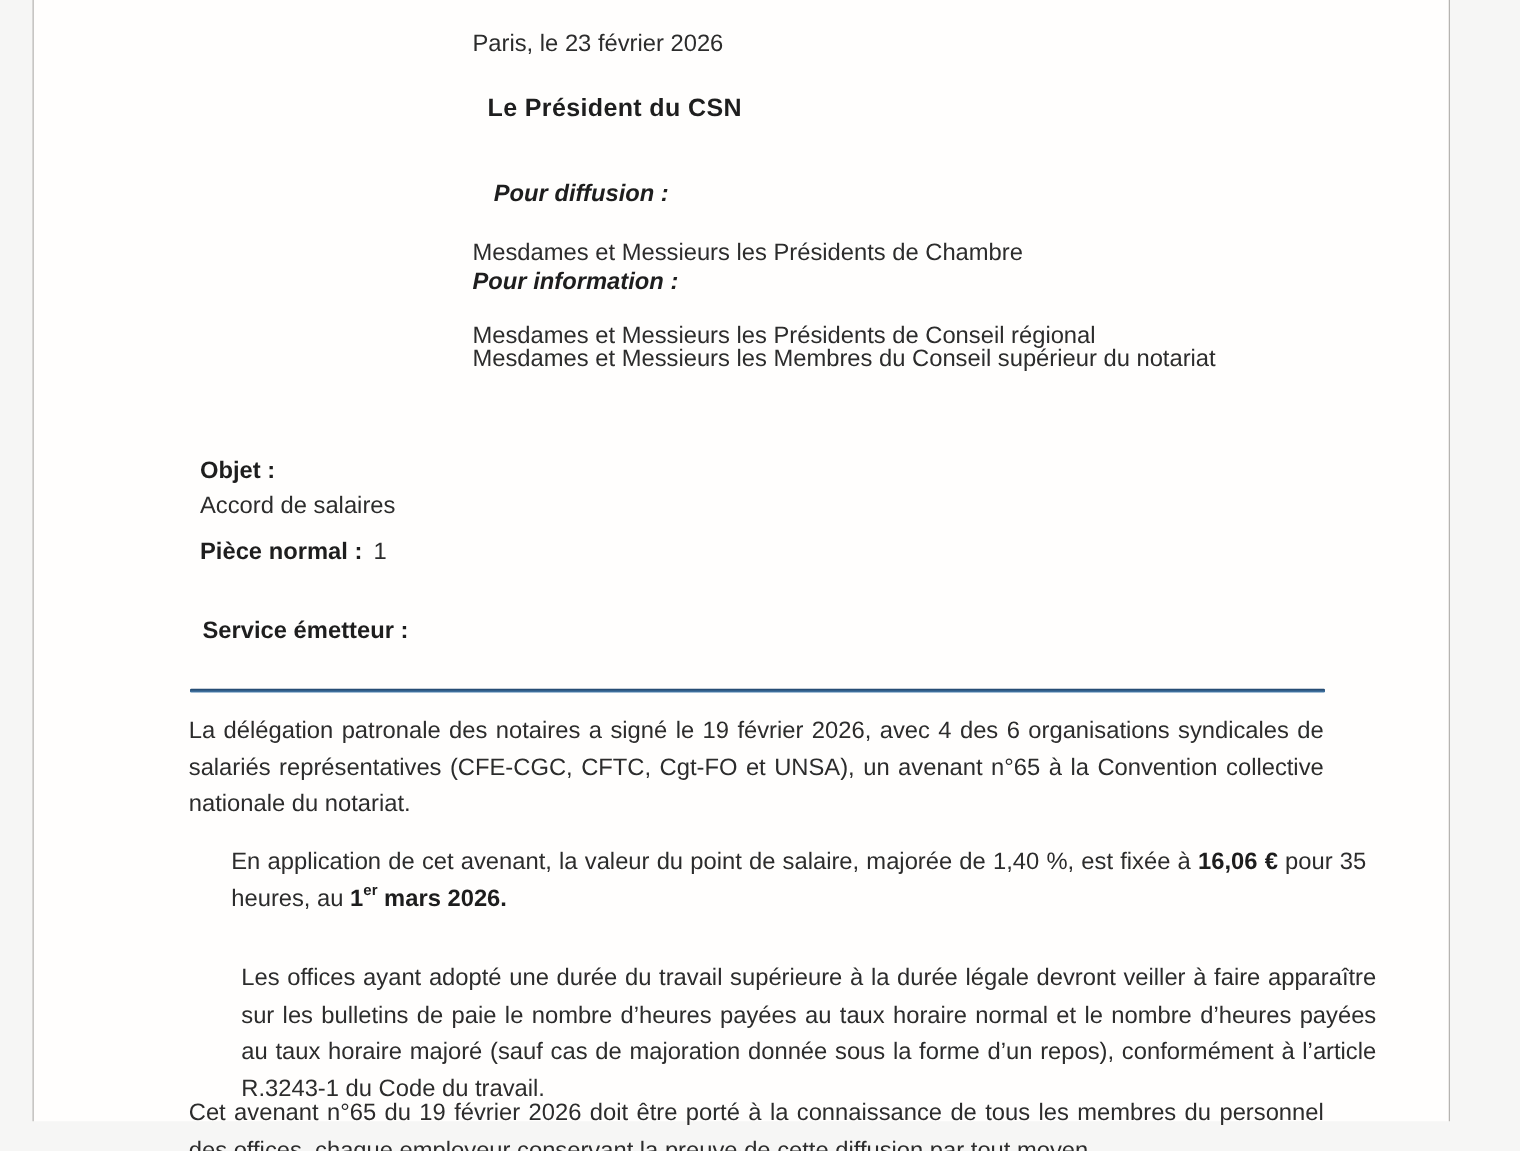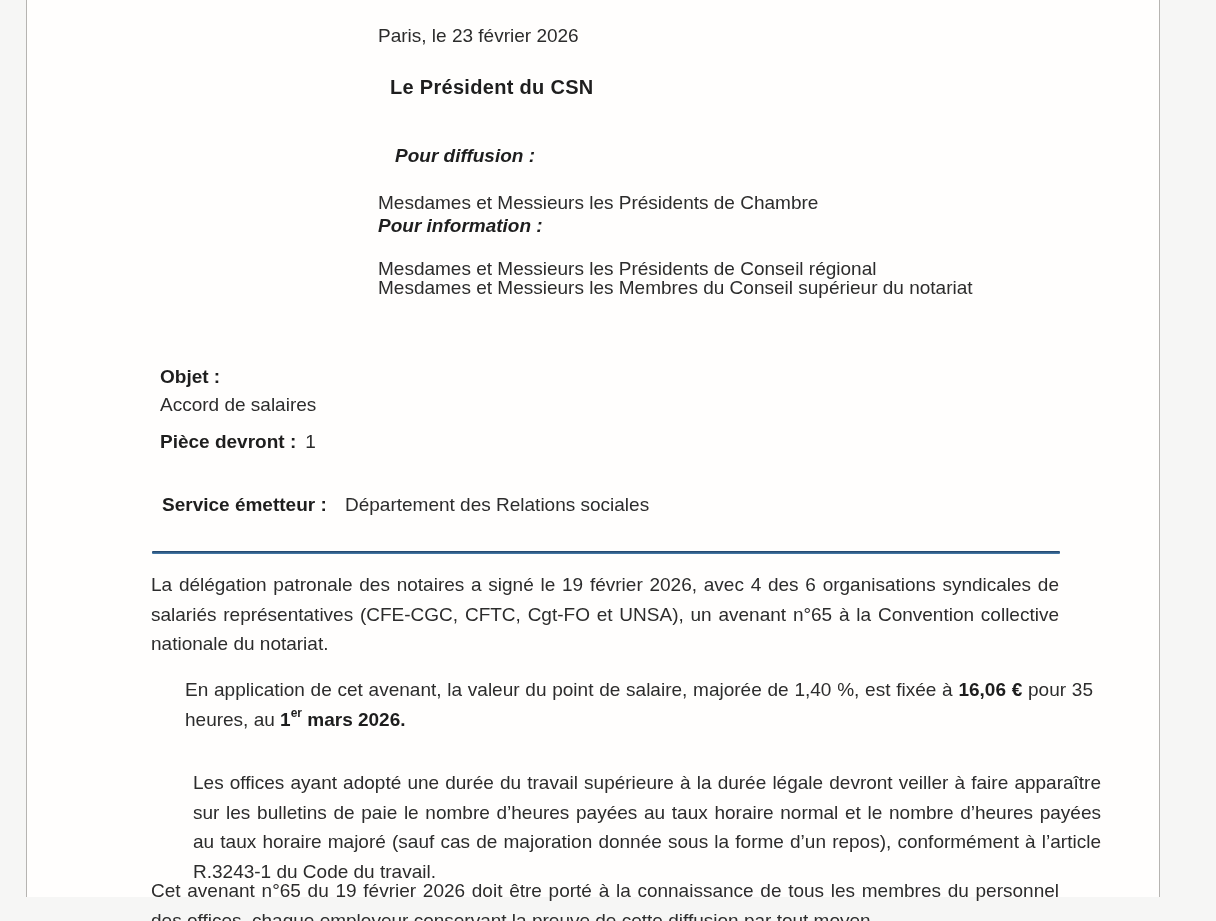--- a/index.html
+++ b/index.html
@@ -90,25 +90,24 @@
   <div class="abs txt diffusion-rcpt">Mesdames et Messieurs les Présidents de Chambre</div>
 
   <div class="abs txt bolditalic information-label">Pour information :</div>
   <div class="abs txt info-rcpt-1">Mesdames et Messieurs les Présidents de Conseil régional</div>
   <div class="abs txt info-rcpt-2">Mesdames et Messieurs les Membres du Conseil supérieur du notariat</div>
 
   <div class="abs txt bold objet-label">Objet :</div>
   <div class="abs txt objet-value">Accord de salaires</div>
 
   <div class="abs txt piece-jointe">
-    <span class="bold">Pièce devront :</span><span class="pj-value">1</span>
+    <span class="bold">Pièce normal :</span><span class="pj-value">1</span>
   </div>
 
   <div class="abs txt bold service-label">Service émetteur :</div>
-  <div class="abs txt service-value">Département des Relations sociales</div>
 
   <div class="rule"></div>
 
   <div class="para para-1">La délégation patronale des notaires a signé le 19 février 2026, avec 4 des 6 organisations syndicales de salariés représentatives (CFE-CGC, CFTC, Cgt-FO et UNSA), un avenant n°65 à la Convention collective nationale du notariat.</div>
 
   <div class="para para-2"><span>En application de cet avenant, la valeur du point de salaire, majorée de 1,40 %, est fixée à </span><span class="b">16,06 €</span><span> pour 35 heures, au </span><span class="b">1</span><sup class="b">er</sup><span class="b"> mars 2026.</span></div>
 
   <div class="para para-3">Les offices ayant adopté une durée du travail supérieure à la durée légale devront veiller à faire apparaître sur les bulletins de paie le nombre d’heures payées au taux horaire normal et le nombre d’heures payées au taux horaire majoré (sauf cas de majoration donnée sous la forme d’un repos), conformément à l’article R.3243-1 du Code du travail.</div>
 
   <div class="para para-4">Cet avenant n°65 du 19 février 2026 doit être porté à la connaissance de tous les membres du personnel des offices, chaque employeur conservant la preuve de cette diffusion par tout moyen.</div>

